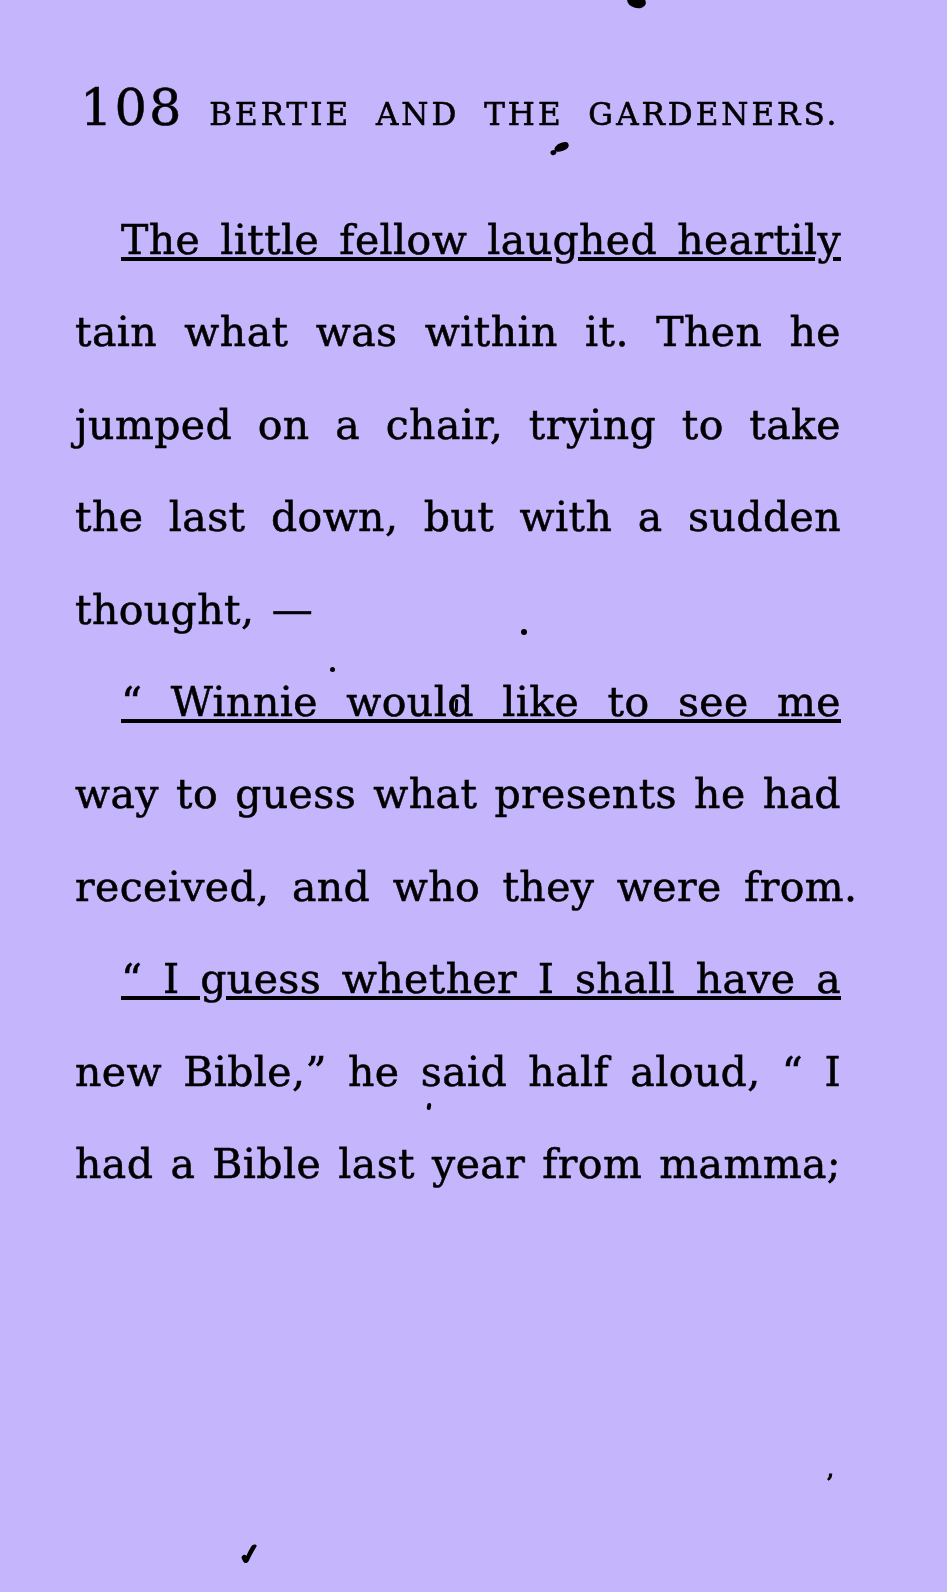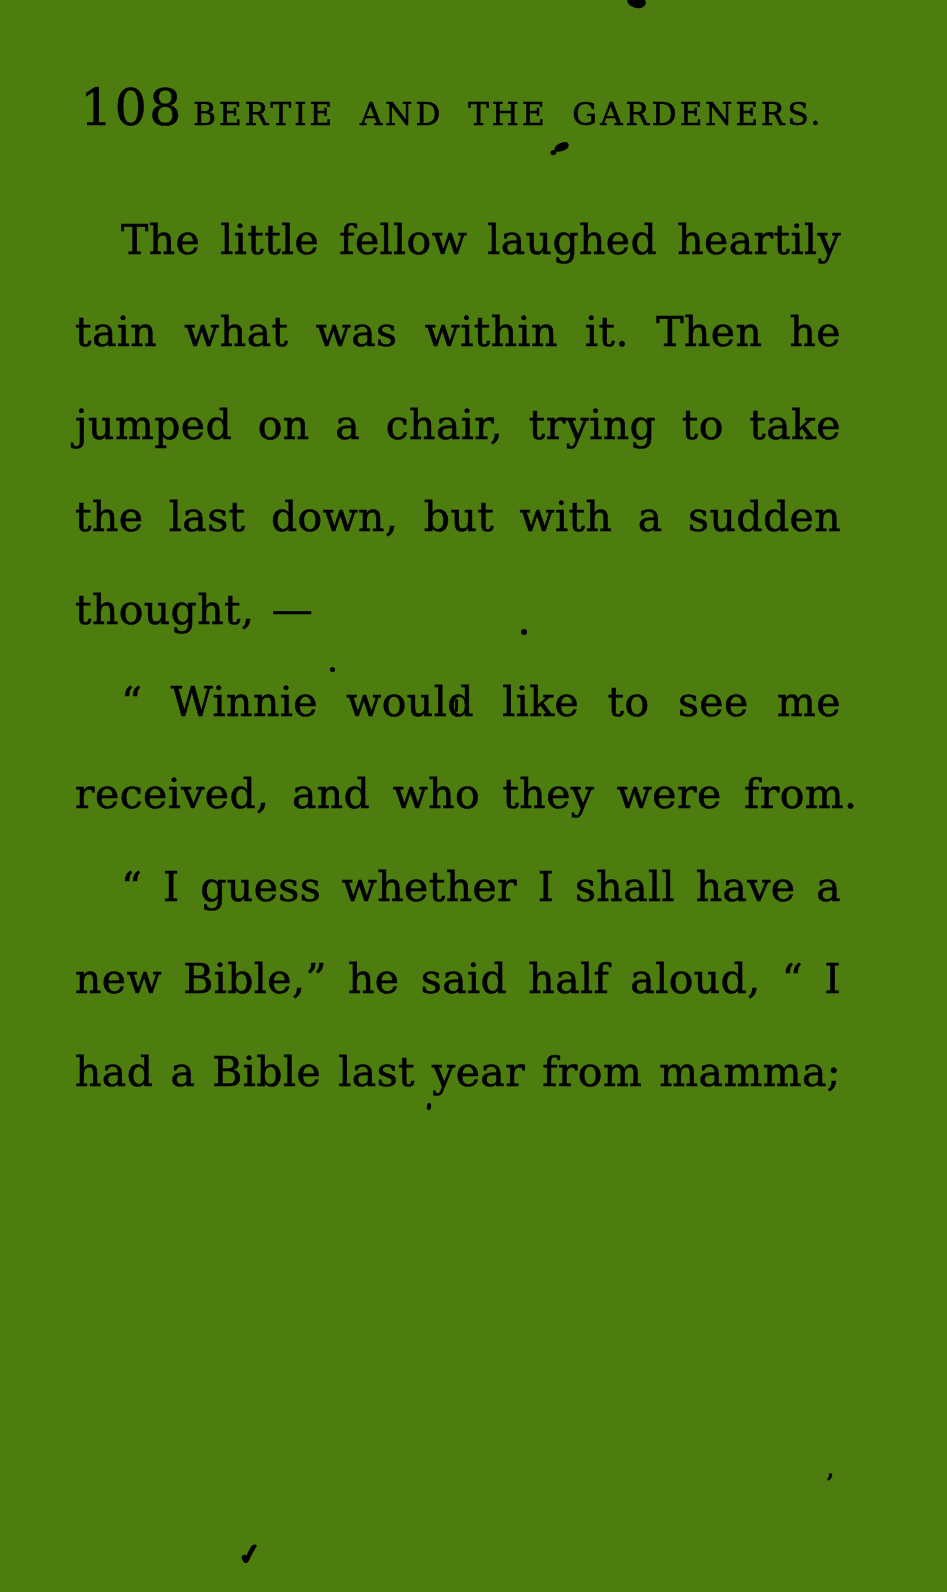--- a/index.html
+++ b/index.html
@@ -1,20 +1,20 @@
 <!DOCTYPE html>
 <html><head>
 <meta charset="utf-8">
 <style>
   html, body { margin: 0; padding: 0; background: #ffffff; }
   .page {
     position: relative;
     width: 947px;
     height: 1592px;
-    background: #4d7c0f;
+    background: #c4b5fd;
     color: #000000;
     font-family: "DejaVu Serif", "Liberation Serif", serif;
     overflow: hidden;
   }
 
   
   .running-head {
     position: absolute;
     left: 80px;
     top: 82px;
@@ -22,21 +22,21 @@
     align-items: baseline;
     white-space: nowrap;
   }
   .page-number {
     font-size: 51px;
     line-height: 1;
     letter-spacing: 2px;
     -webkit-text-stroke: 0.5px #000;
   }
   .running-title {
-    margin-left: 10px;
+    margin-left: 26px;
     font-size: 31px;
     line-height: 1;
     letter-spacing: 3px;
     word-spacing: 12px;
     -webkit-text-stroke: 0.6px #000;
   }
 
   
   .text-block {
     position: absolute;
@@ -47,21 +47,21 @@
   .line {
     height: 92.4px;
     line-height: 92.4px;
     font-size: 41px;
     letter-spacing: 0.4px;
     white-space: nowrap;
     text-align: justify;
     text-align-last: justify;
     -webkit-text-stroke: 0.55px #000;
   }
-  .line.ind { padding-left: 46px; }
+  .line.ind { padding-left: 46px; text-decoration: underline; }
   .line.el {
     text-align: center;
     text-align-last: left;
   }
   .line.dashline { word-spacing: 4px; }
   .line.widespace { word-spacing: 9px; }
 
   
   .blot { position: absolute; background: #000; }
   .blot-top-edge {
@@ -116,20 +116,21 @@
   </div>
 
   <div class="text-block">
     <div class="line jl ind">The little fellow laughed heartily</div>
     <div class="line jl">tain what was within it. Then he</div>
     <div class="line jl">jumped on a chair, trying to take</div>
     <div class="line jl">the last down, but with a sudden</div>
     <div class="line el dashline">thought, —</div>
 
     <div class="line jl ind">“ Winnie would like to see me</div>
+    <div class="line jl">way to guess what presents he had</div>
     <div class="line el widespace">received, and who they were from.</div>
 
     <div class="line jl ind">“ I guess whether I shall have a</div>
     <div class="line jl">new Bible,” he said half aloud, “ I</div>
     <div class="line jl">had a Bible last year from mamma;</div>
   </div>
 
   <div class="blot blot-top-edge"></div>
   <div class="blot fleuron"></div>
   <div class="blot dot-a"></div>

